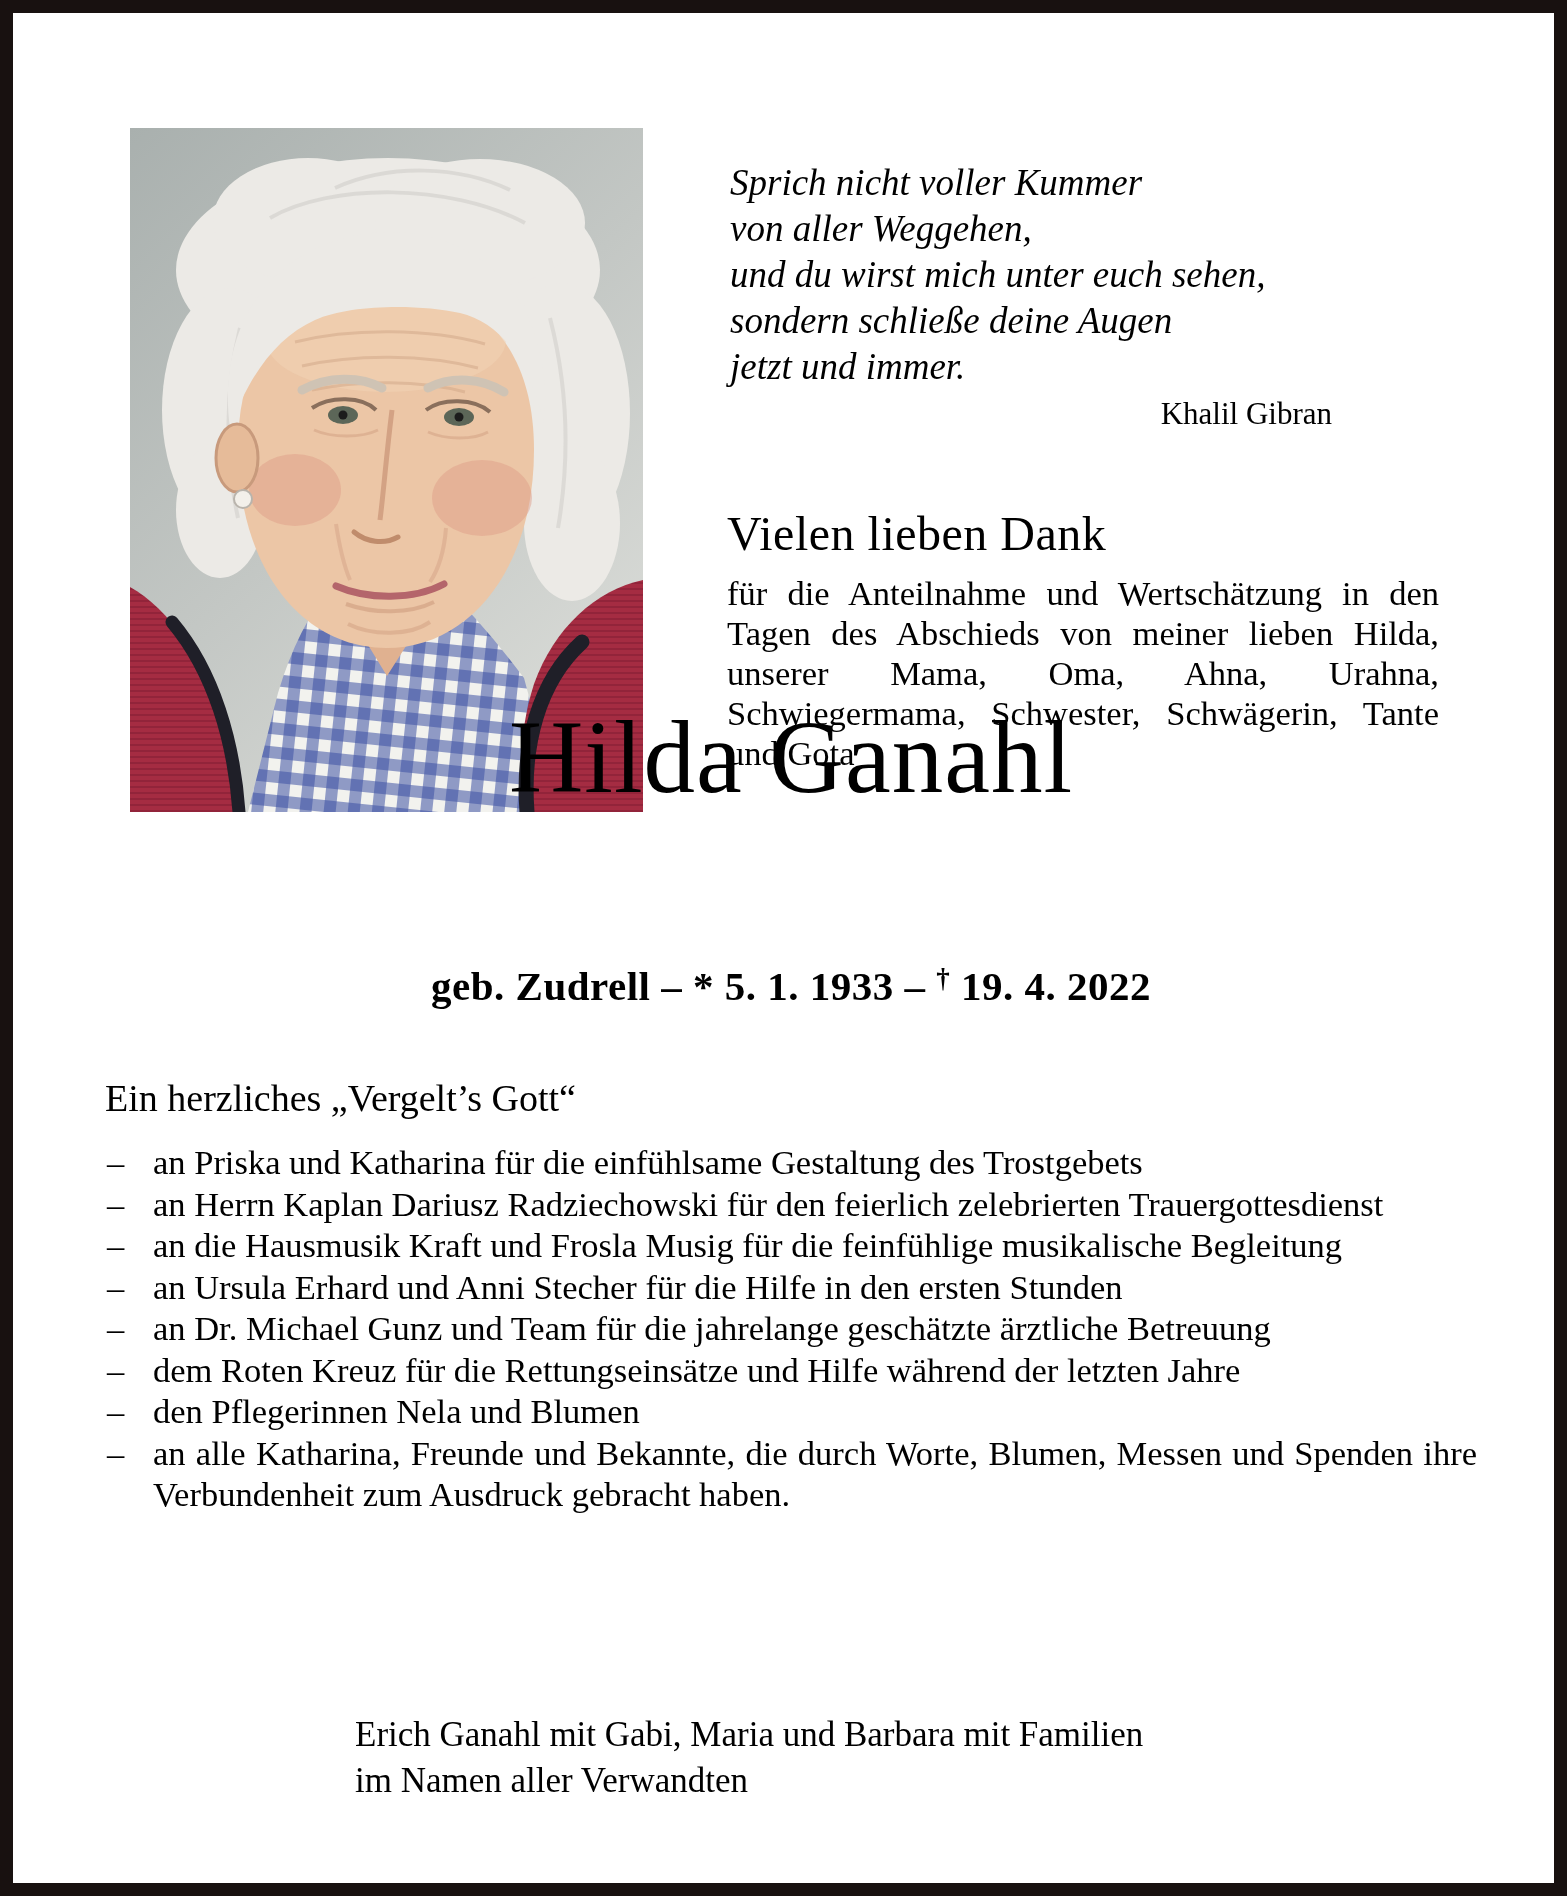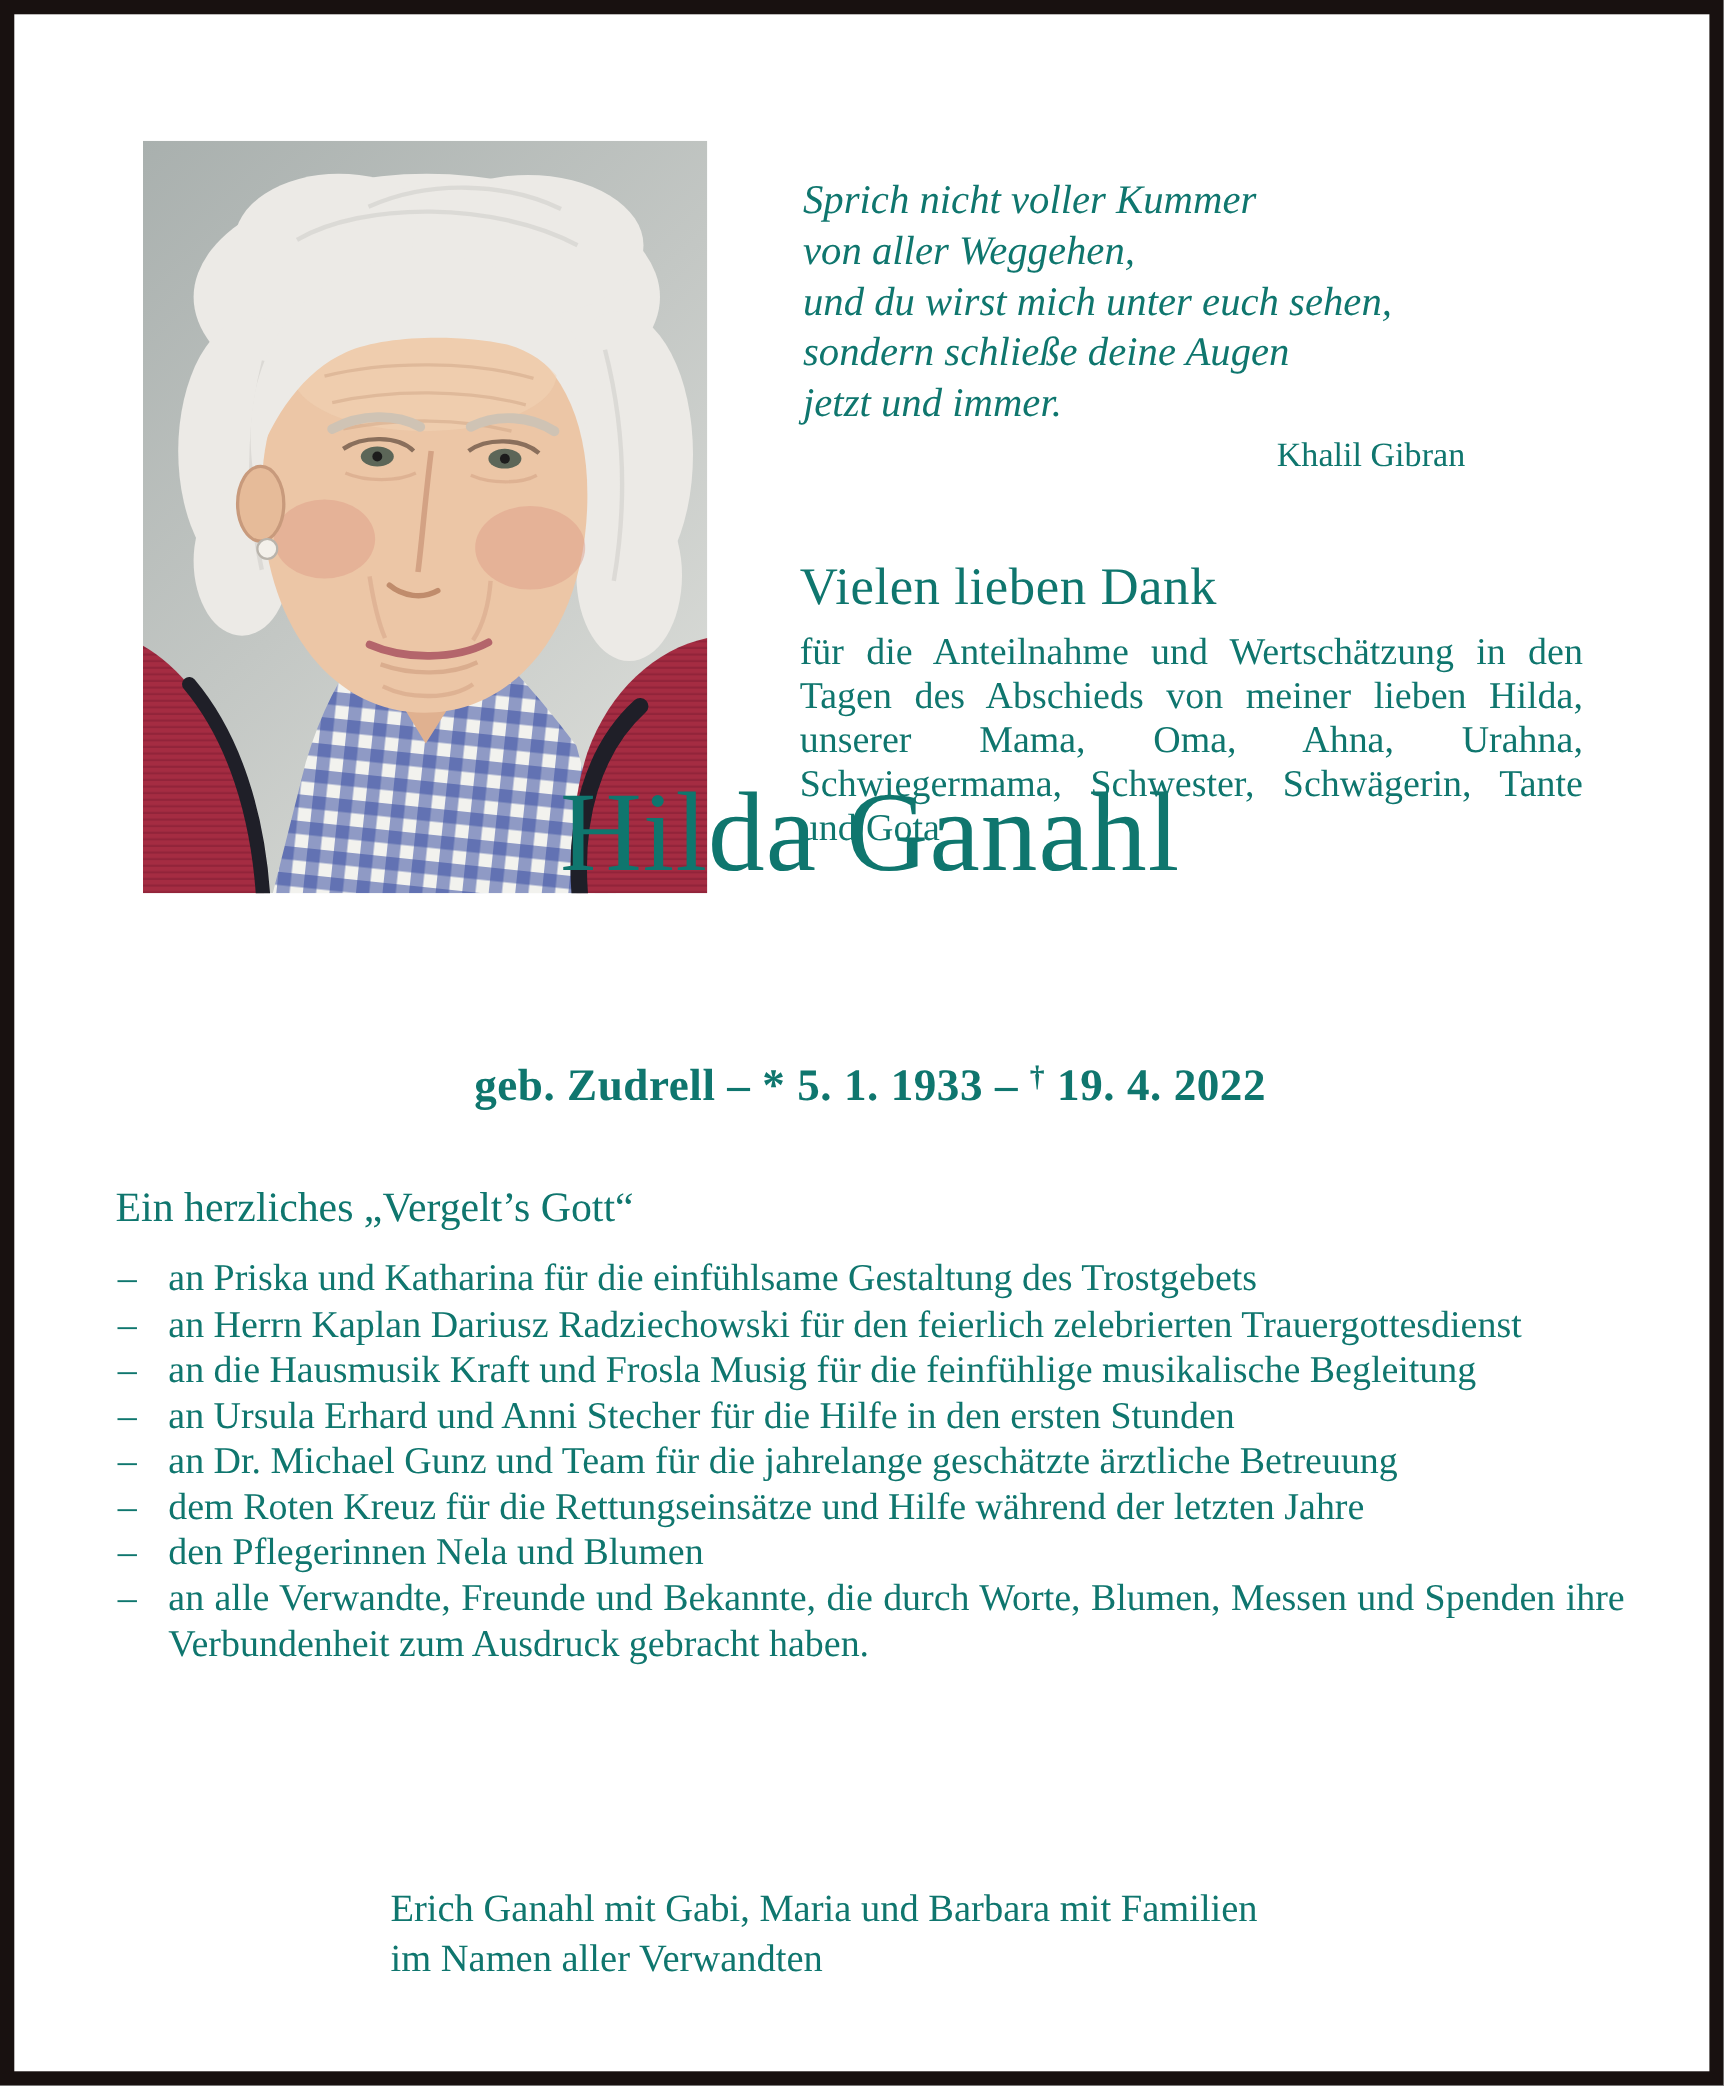--- a/index.html
+++ b/index.html
@@ -2,21 +2,21 @@
 <html lang="de"><head>
 <meta charset="utf-8">
 <title>Todesanzeige</title>
 <style>
   html,body{margin:0;padding:0;background:#3a3a3a;}
   .page{
     position:relative;
     width:1567px;height:1896px;
     background:#ffffff;
     font-family:"Liberation Serif","DejaVu Serif",serif;
-    color:#0f766e;
+    color:#000000;
     overflow:hidden;
   }
   .frame{
     position:absolute;inset:0;
     border:13px solid #181110;
     box-sizing:border-box;
     pointer-events:none;
     z-index:10;
   }
   .photo{
@@ -237,21 +237,21 @@
       <li>
       <span class="dash">–</span>
       <span class="li-text">dem Roten Kreuz für die Rettungseinsätze und Hilfe während der letzten Jahre</span>
     </li>
       <li>
       <span class="dash">–</span>
       <span class="li-text">den Pflegerinnen Nela und Blumen</span>
     </li>
       <li>
       <span class="dash">–</span>
-      <span class="li-text">an alle Verwandte, Freunde und Bekannte, die durch Worte, Blumen, Messen und Spenden ihre Verbundenheit zum Ausdruck gebracht haben.</span>
+      <span class="li-text">an alle Katharina, Freunde und Bekannte, die durch Worte, Blumen, Messen und Spenden ihre Verbundenheit zum Ausdruck gebracht haben.</span>
     </li>
     </ul>
 
   <div class="signature">
     <div class="sig-line1" id="sig-line1"><b>Erich Ganahl</b><span> mit </span><b>Gabi, Maria</b><span> und </span><b>Barbara</b><span> mit Familien</span></div>
     <div class="sig-line2">im Namen aller Verwandten</div>
   </div>
 </div>
 
 </body></html>

